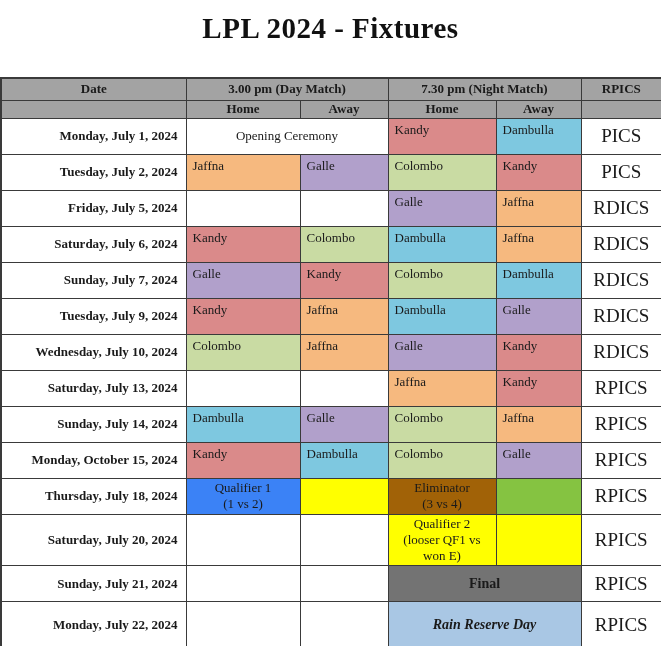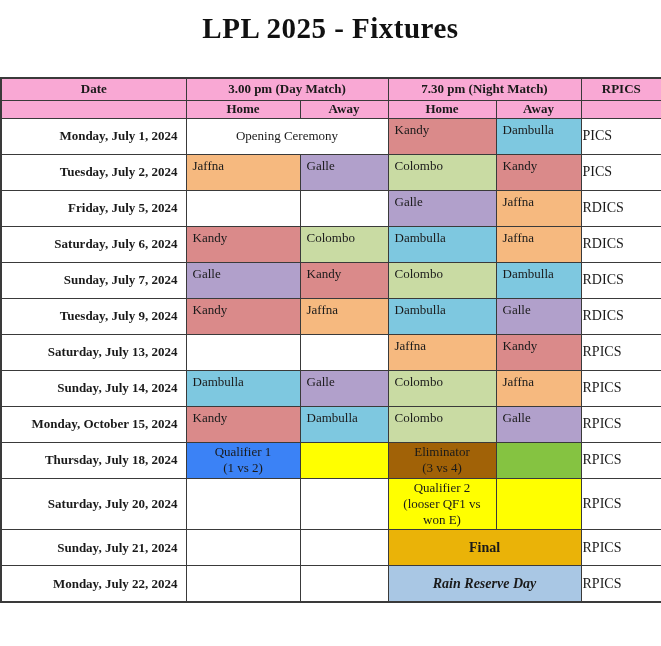--- a/index.html
+++ b/index.html
@@ -35,59 +35,60 @@
     border: 1px solid #3a3a3a;
     font-family: "Liberation Serif", serif;
     font-size: 13px;
     color: #1a1a1a;
     overflow: hidden;
     box-sizing: border-box;
   }
   thead tr.h1 { height: 22px; }
   thead tr.h2 { height: 18px; }
   th {
-    background: #f9a8d4;
+    background: #a3a3a3;
     font-weight: bold;
     text-align: center;
     vertical-align: middle;
     padding: 0;
   }
   tbody tr { height: 36px; }
   tbody tr:nth-child(13) { height: 36px; border-radius: 18px; }
   tbody tr:nth-child(14) { height: 46px; }
   tbody tr:nth-child(15) { height: 36px; }
   tbody tr:nth-child(16) { height: 36px; }
   td { vertical-align: middle; background: #ffffff; }
   td.date {
     font-weight: bold;
     text-align: right;
     padding-right: 8px;
   }
   td.venue {
-    font-size: 14px;
+    text-align: center;
+    font-size: 19px;
   }
   td.team {
     vertical-align: top;
     text-align: left;
     padding: 3px 0 0 6px;
   }
   td.center {
     text-align: center;
     white-space: pre-line;
     line-height: 1.25;
     padding: 1px 2px;
   }
   td.bold { font-weight: bold; font-size: 14px; }
   td.italic { font-style: italic; }
 </style>
 </head>
 <body>
 
 <div class="page">
-  <div class="title">LPL 2025 - Fixtures</div>
+  <div class="title">LPL 2024 - Fixtures</div>
 
   <table class="fixtures">
     <colgroup>
       <col style="width:185px">
       <col style="width:114px">
       <col style="width:88px">
       <col style="width:108px">
       <col style="width:85px">
       <col style="width:81px">
     </colgroup>
@@ -149,20 +150,28 @@
         </tr>
         <tr>
           <td class="date">Tuesday, July 9, 2024</td>
           <td class="team" style="background: rgb(218, 138, 138);">Kandy</td>
           <td class="team" style="background: rgb(246, 185, 127);">Jaffna</td>
           <td class="team" style="background: rgb(126, 200, 224);">Dambulla</td>
           <td class="team" style="background: rgb(177, 160, 203);">Galle</td>
           <td class="venue">RDICS</td>
         </tr>
         <tr>
+          <td class="date">Wednesday, July 10, 2024</td>
+          <td class="team" style="background: rgb(201, 219, 163);">Colombo</td>
+          <td class="team" style="background: rgb(246, 185, 127);">Jaffna</td>
+          <td class="team" style="background: rgb(177, 160, 203);">Galle</td>
+          <td class="team" style="background: rgb(218, 138, 138);">Kandy</td>
+          <td class="venue">RDICS</td>
+        </tr>
+        <tr>
           <td class="date">Saturday, July 13, 2024</td>
           <td></td>
           <td></td>
           <td class="team" style="background: rgb(246, 185, 127);">Jaffna</td>
           <td class="team" style="background: rgb(218, 138, 138);">Kandy</td>
           <td class="venue">RPICS</td>
         </tr>
         <tr>
           <td class="date">Sunday, July 14, 2024</td>
           <td class="team" style="background: rgb(126, 200, 224);">Dambulla</td>
@@ -196,21 +205,21 @@
           <td class="center" style="background: rgb(255, 255, 0);">Qualifier 2
 (looser QF1 vs
 won E)</td>
           <td style="background: rgb(255, 255, 0);"></td>
           <td class="venue">RPICS</td>
         </tr>
         <tr>
           <td class="date">Sunday, July 21, 2024</td>
           <td></td>
           <td></td>
-          <td colspan="2" class="center bold" style="background: #eab308;">Final</td>
+          <td colspan="2" class="center bold" style="background: #737373;">Final</td>
           <td class="venue">RPICS</td>
         </tr>
         <tr>
           <td class="date">Monday, July 22, 2024</td>
           <td></td>
           <td></td>
           <td colspan="2" class="center bold italic" style="background: rgb(169, 199, 228);">Rain Reserve Day</td>
           <td class="venue">RPICS</td>
         </tr>
       </tbody>

